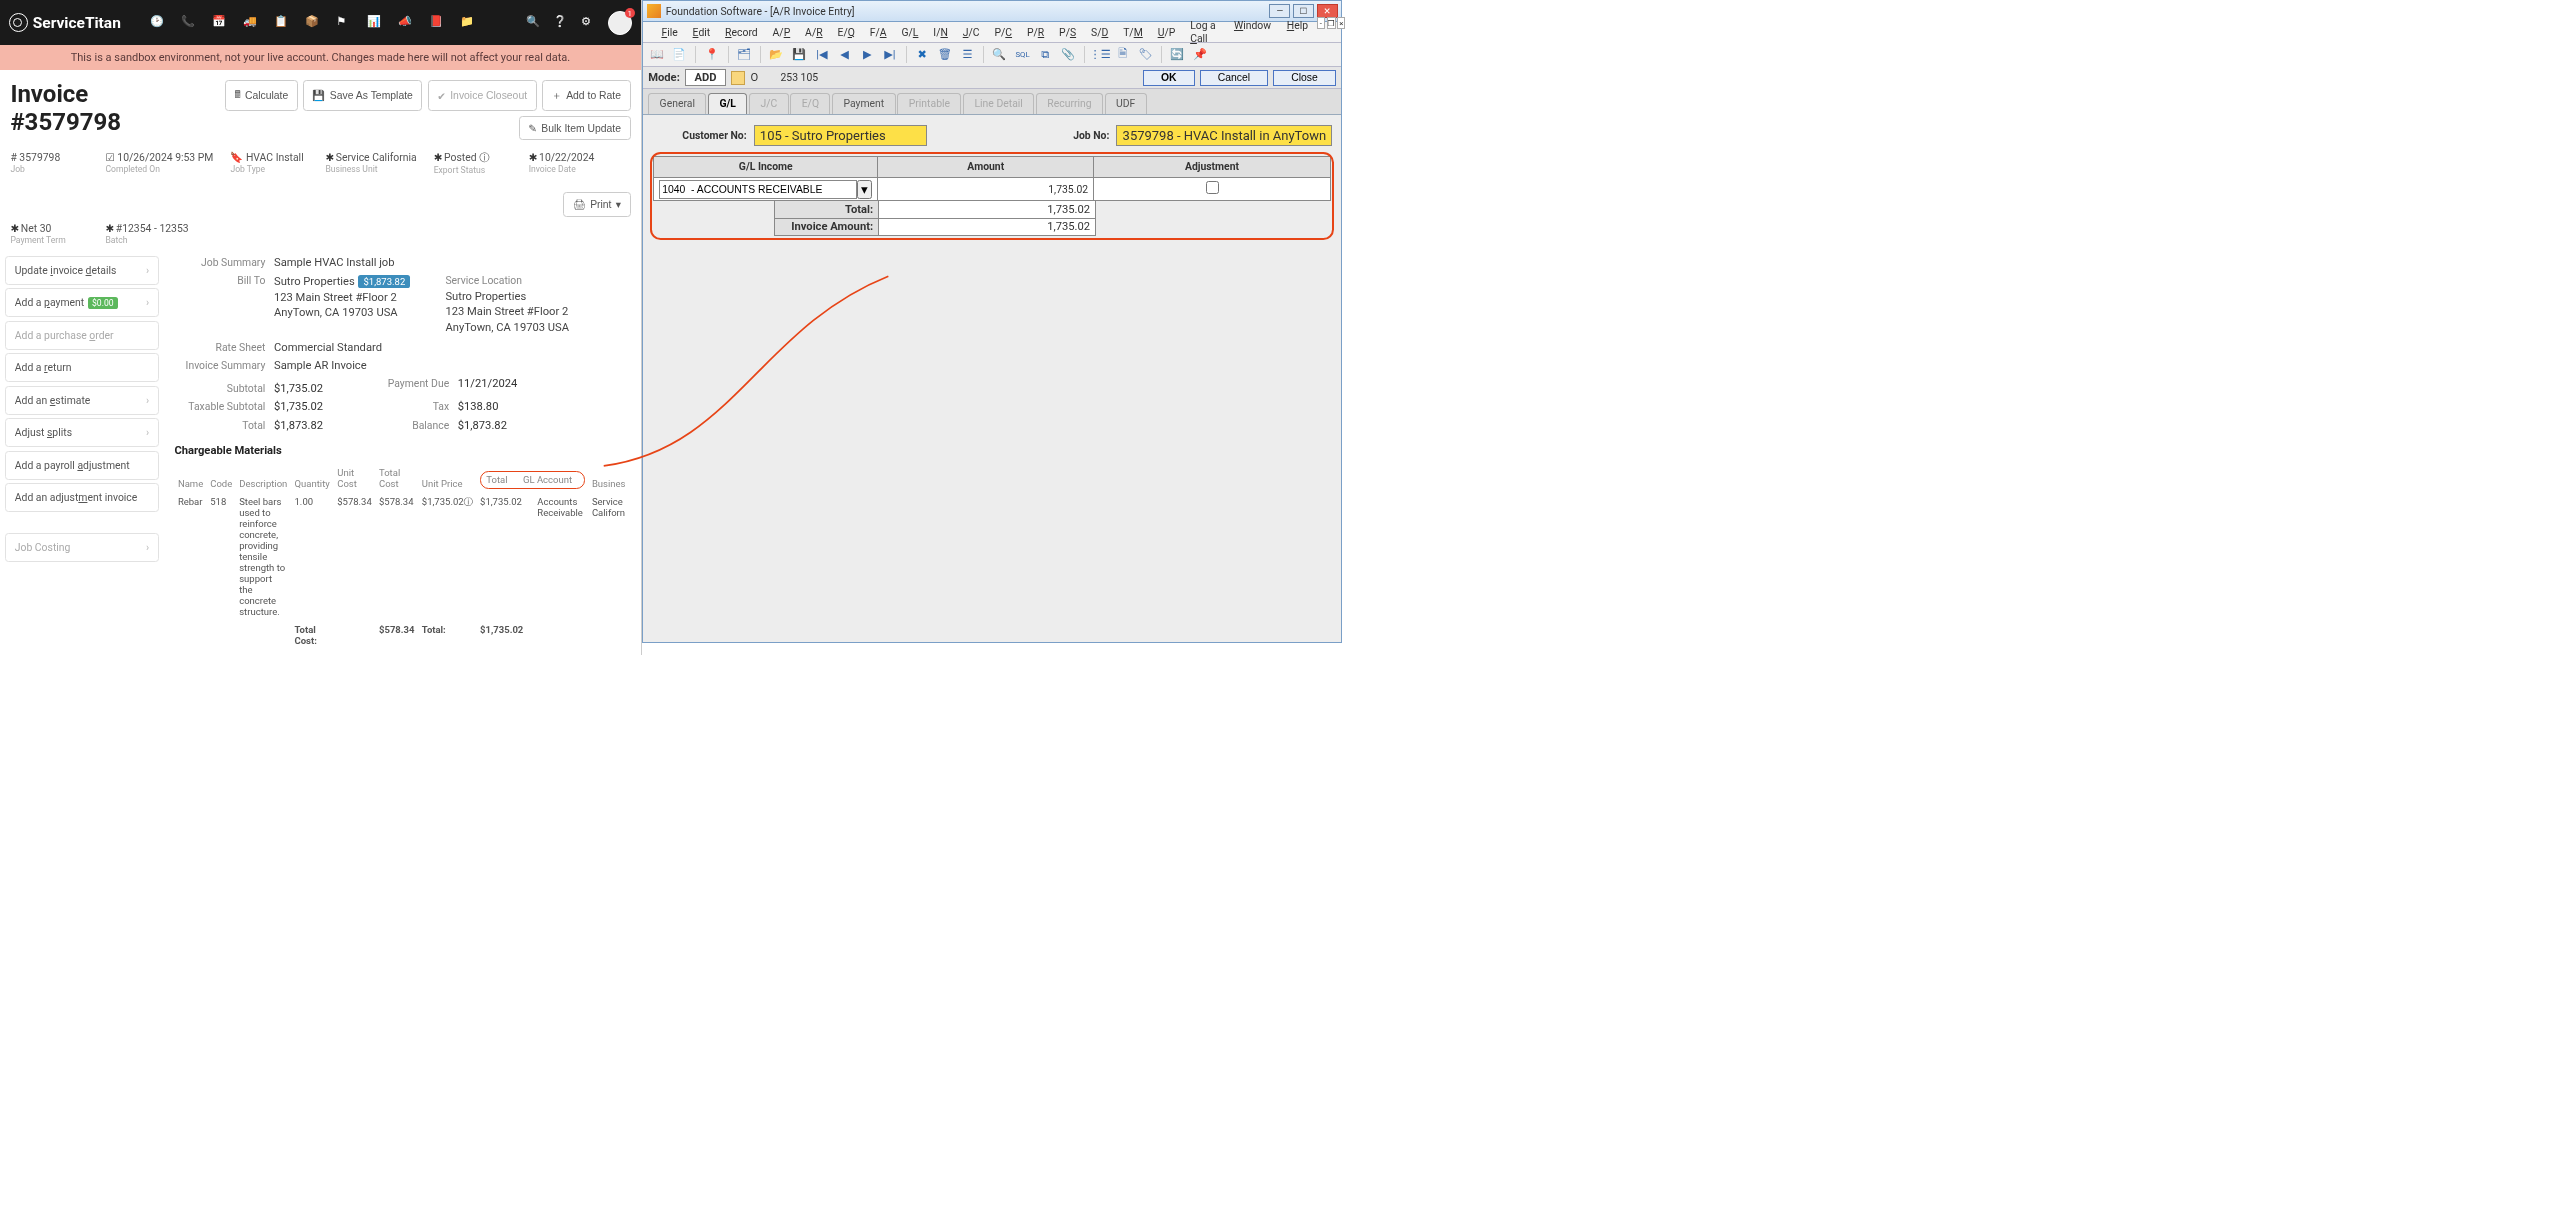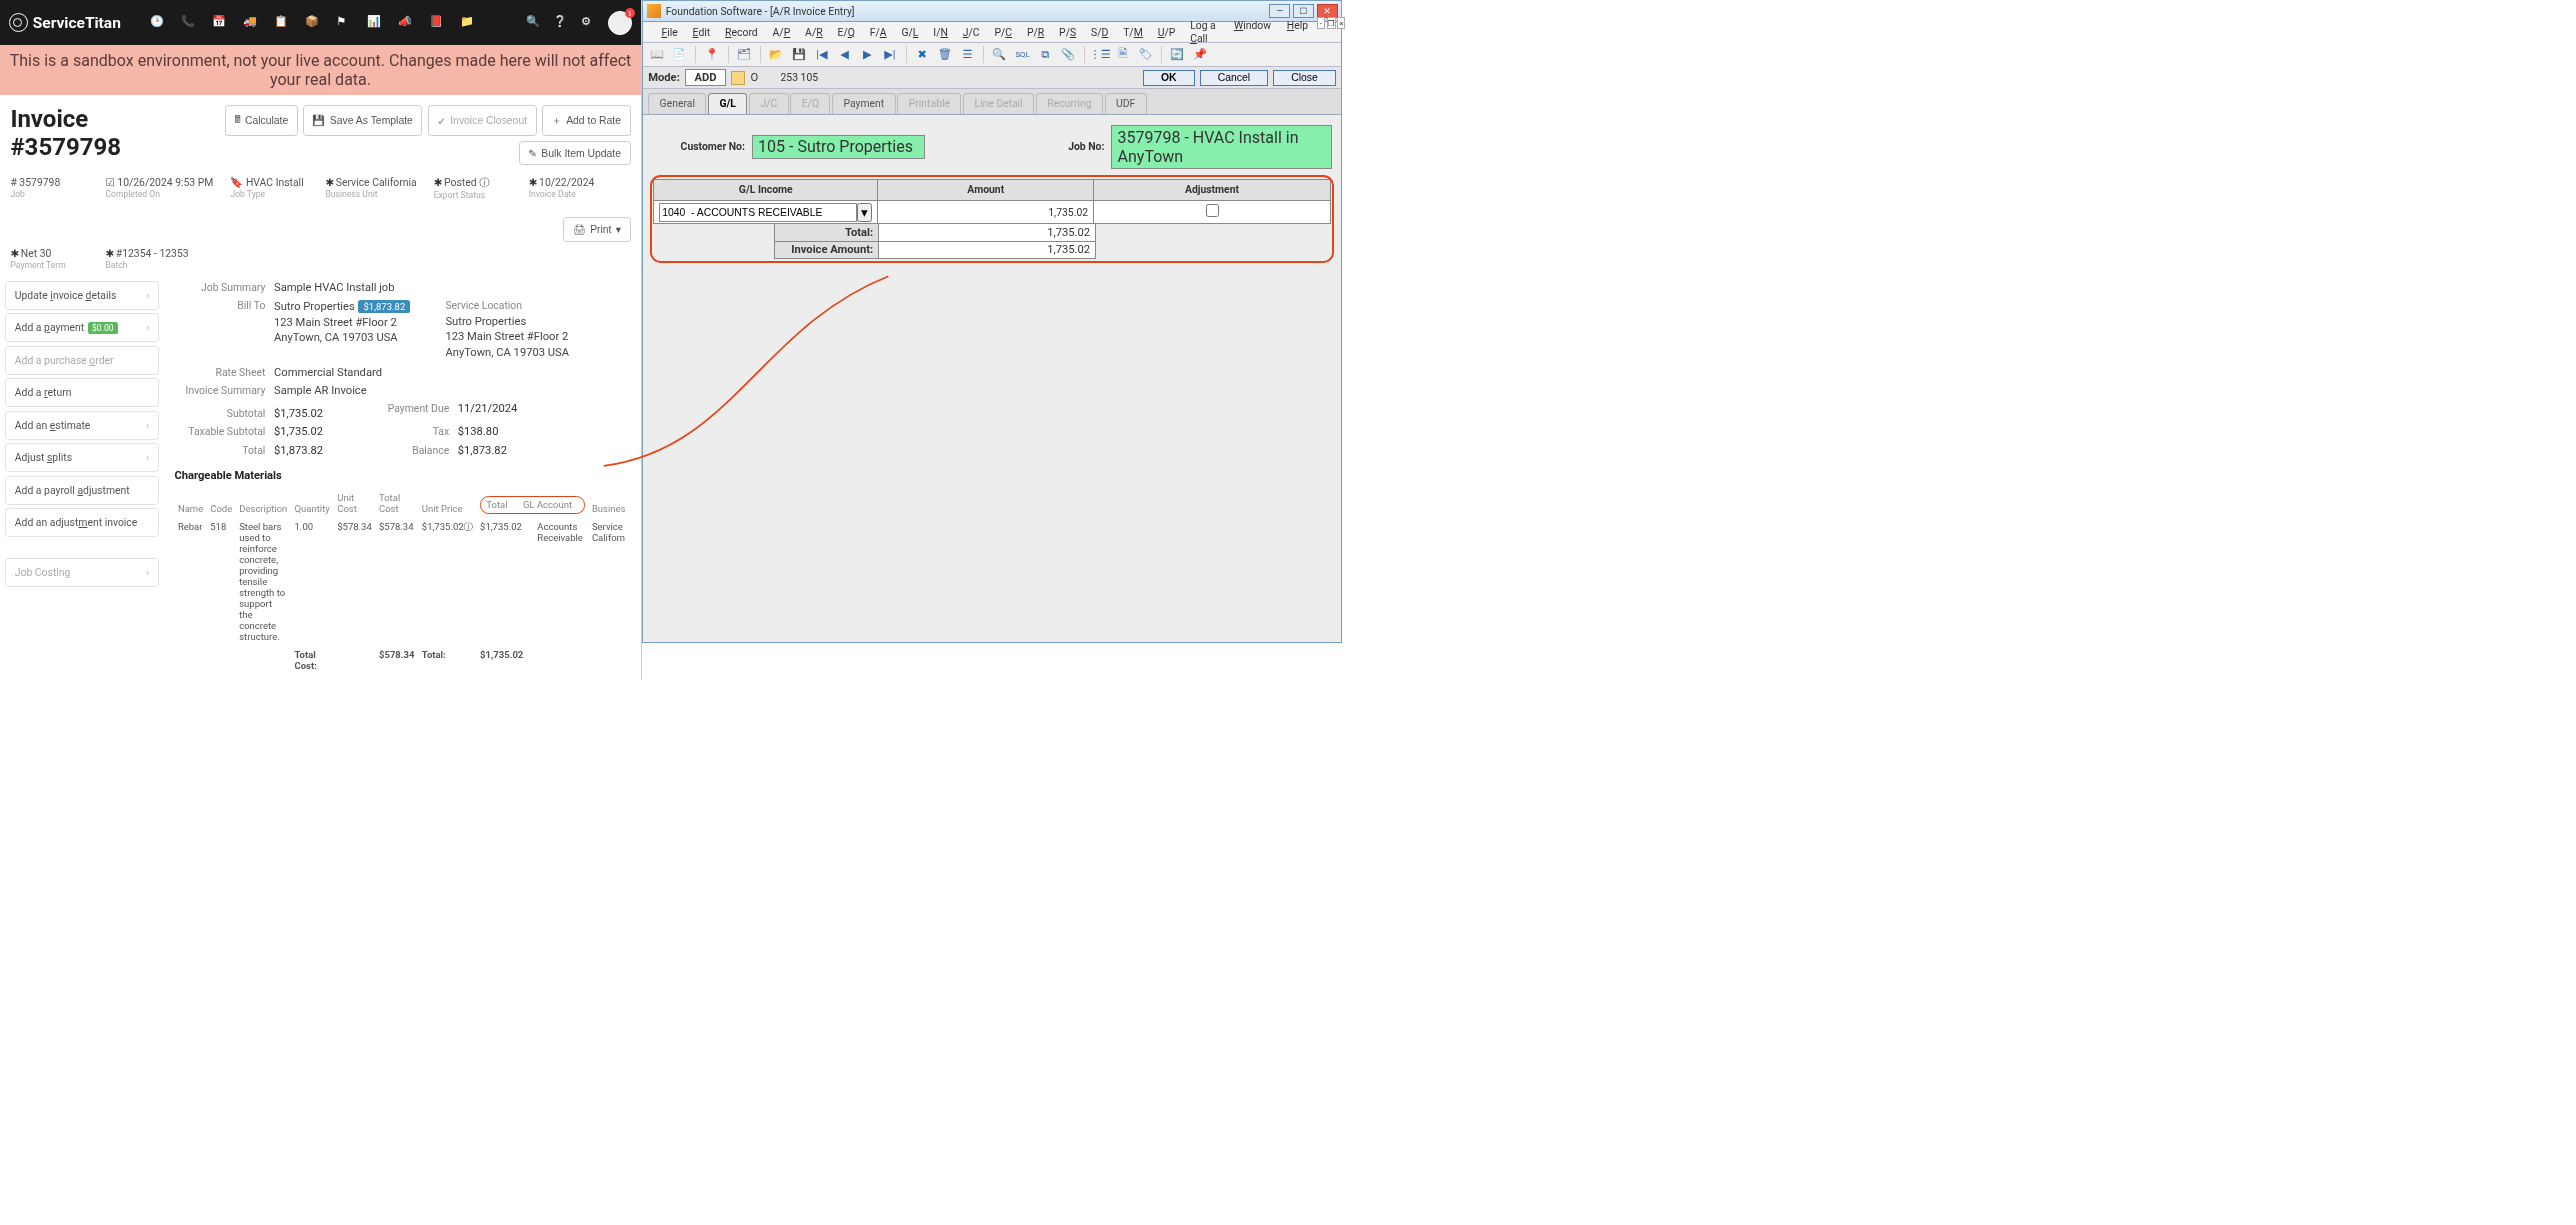--- a/index.html
+++ b/index.html
@@ -11,21 +11,21 @@
   
   .st-topnav { background: #1a1a1a; color: #fff; height: 45px; display: flex; align-items: center; padding: 0 8.6px; gap: 10.4px; }
   .st-brand { display: flex; align-items: center; gap: 5.2px; font-weight: bold; font-size: 15.5px; }
   .st-brand-bullet { width: 19px; height: 19px; border: 1.7px solid #fff; border-radius: 50%; display:inline-block; position:relative; }
   .st-brand-bullet::after { content:""; position:absolute; left:3.5px; top:3.5px; width:7px; height:7px; border:1.7px solid #fff; border-radius:50%; }
   .st-nav-icons { display: flex; gap: 15.5px; margin-left: 19px; }
   .st-ico { width:15.5px; height:15.5px; display:inline-block; }
   .st-right-icons { margin-left: auto; display:flex; gap:12px; align-items:center; }
   .st-avatar { width:24px; height:24px; border-radius:50%; background:#eee; border:1.7px solid #fff; position:relative; }
   .st-badge { position:absolute; top:-3.5px; right:-3.5px; background:#e44; color:#fff; font-size:7.8px; width:10.4px; height:10.4px; border-radius:50%; display:flex; align-items:center; justify-content:center; }
-  .st-sandbox { background:#f5b7a9; color:#5a3a3a; font-size:16px; text-align:center; padding:6px; }
+  .st-sandbox { background:#f5b7a9; color:#5a3a3a; font-size:11px; text-align:center; padding:6px; }
   .st-header-row { display:flex; align-items:flex-start; padding:10.4px; gap:8.6px; }
   .st-title { font-size:24px; font-weight:700; color:#222; }
   .st-header-btns { margin-left:auto; display:flex; flex-wrap:wrap; justify-content:flex-end; gap:5.2px; }
   .btn, .btn-sm { border:0.9px solid #ccc; background:#fff; padding:5.2px 8.6px; border-radius:3.5px; font-size:10.4px; color:#555; cursor:pointer; display:inline-flex; align-items:center; gap:4.3px; }
   .btn-muted { color:#aaa; }
   .meta-row { display:flex; flex-wrap:wrap; padding:0 10.4px 5.2px; gap:17px; font-size:10.4px; }
   .meta { min-width:78px; }
   .meta-label { font-size:8.6px; color:#aaa; }
   .meta-value { color:#555; }
   .ast { color:#333; margin-right:1.7px; }
@@ -78,21 +78,21 @@
   .mode-right { margin-left:auto; display:flex; gap:5.2px; }
   .mode-btn { border:0.9px solid #4a74c4; background:#e7eef8; padding:1.7px 17px; font-size:10.4px; cursor:pointer; }
   .ctx-nums { margin-left:17px; font-size:10.4px; color:#333; }
   .win-tabs { display:flex; border-bottom:0.9px solid #9ab; background:#dedede; padding-left:5.2px; padding-top:3.5px; font-size:10.4px; }
   .win-tab { padding:3.5px 10.4px; border:0.9px solid #bbb; border-bottom:none; background:#ddd; border-radius:3.5px 3.5px 0 0; margin-right:1.7px; cursor:pointer; color:#555; }
   .win-tab.active { background:#ededed; border-color:#888; color:#000; font-weight:bold; }
   .win-tab.disabled { color:#aaa; }
   .win-form { padding:10.4px 8.6px; background:#ededed; flex:1; position:relative; overflow:hidden; }
   .frow { display:flex; align-items:center; gap:7px; margin-bottom:8.6px; font-size:10.4px; }
   .frow .flabel { font-weight:bold; text-align:right; }
-  .txtbox { border:0.9px solid #888; background:#86efac; padding:1.7px 5.2px; font-size:16px; min-width:173px; }
+  .txtbox { border:0.9px solid #888; background:#fde047; padding:1.7px 5.2px; font-size:13px; min-width:173px; }
   .gl-table { border:0.9px solid #888; border-collapse:collapse; width:100%; font-size:10.4px; }
   .gl-table th { border:0.9px solid #888; background:#e0e0e0; padding:3.5px; font-weight:bold; }
   .gl-table td { border:0.9px solid #888; background:#fff; padding:1.7px 5.2px; }
   .gl-amt { text-align:right; }
   .gl-highlight { outline:2.6px solid #e74416; outline-offset:-0.9px; border-radius:8.6px; }
   .glcell-dd { display:flex; }
   .glcell-dd select, .glcell-dd input { border:0.9px solid #888; font-size:10.4px; padding:0.9px 1.7px; }
   .gl-totals { display:flex; flex-direction:column; align-items:flex-end; margin-top:0; }
   .gl-totals-row { display:flex; border:0.9px solid #888; border-top:none; }
   .gl-tlabel { width:104px; text-align:right; padding:1.7px 5.2px; background:#e0e0e0; border-right:0.9px solid #888; font-weight:bold; }

